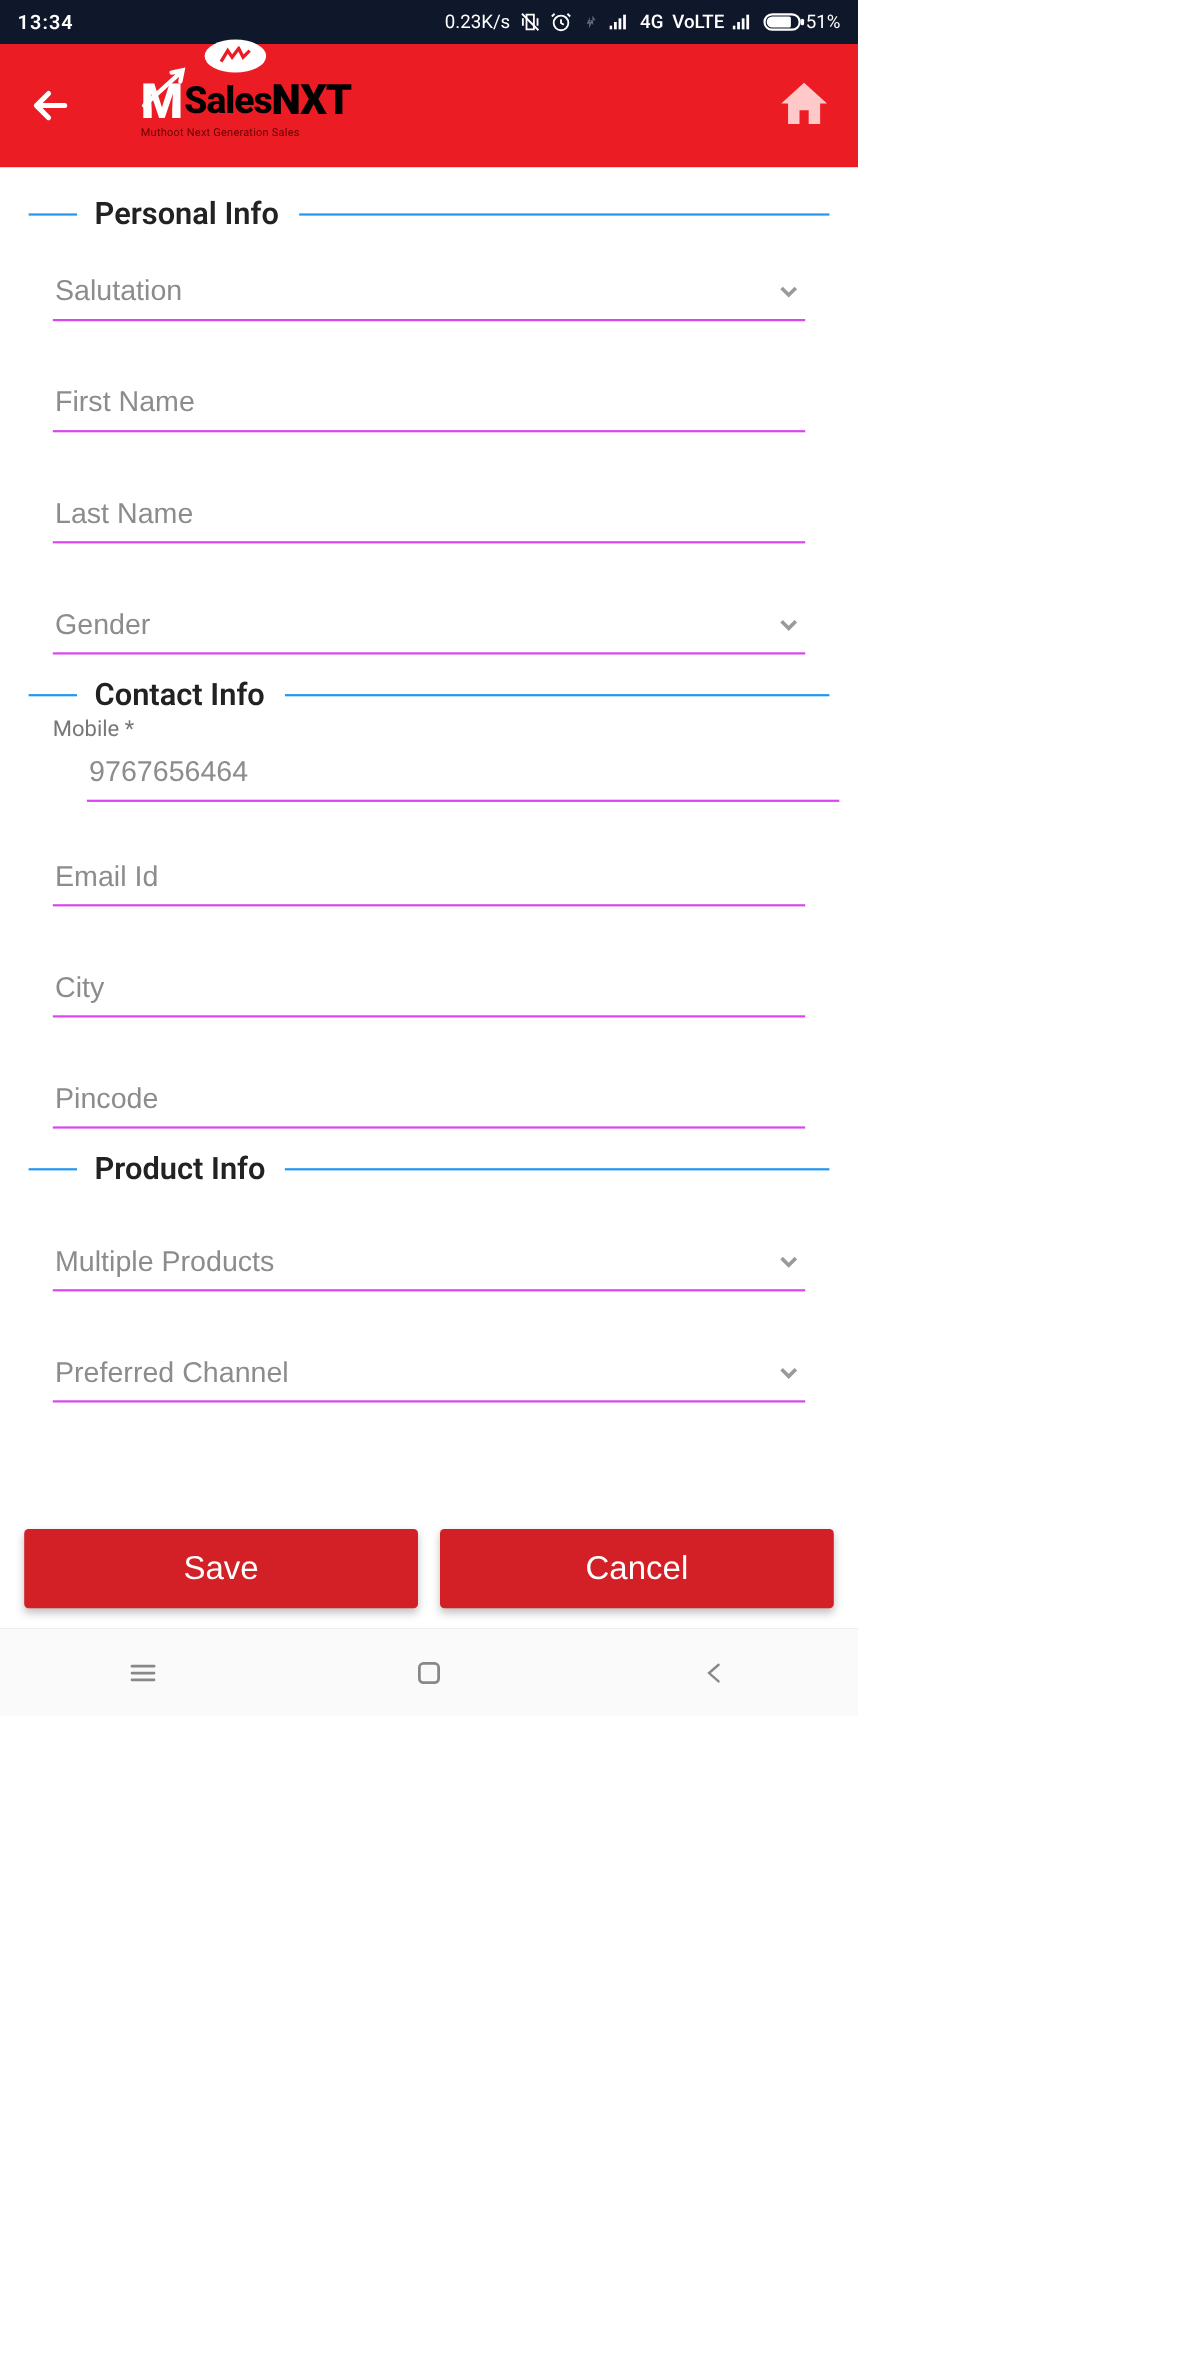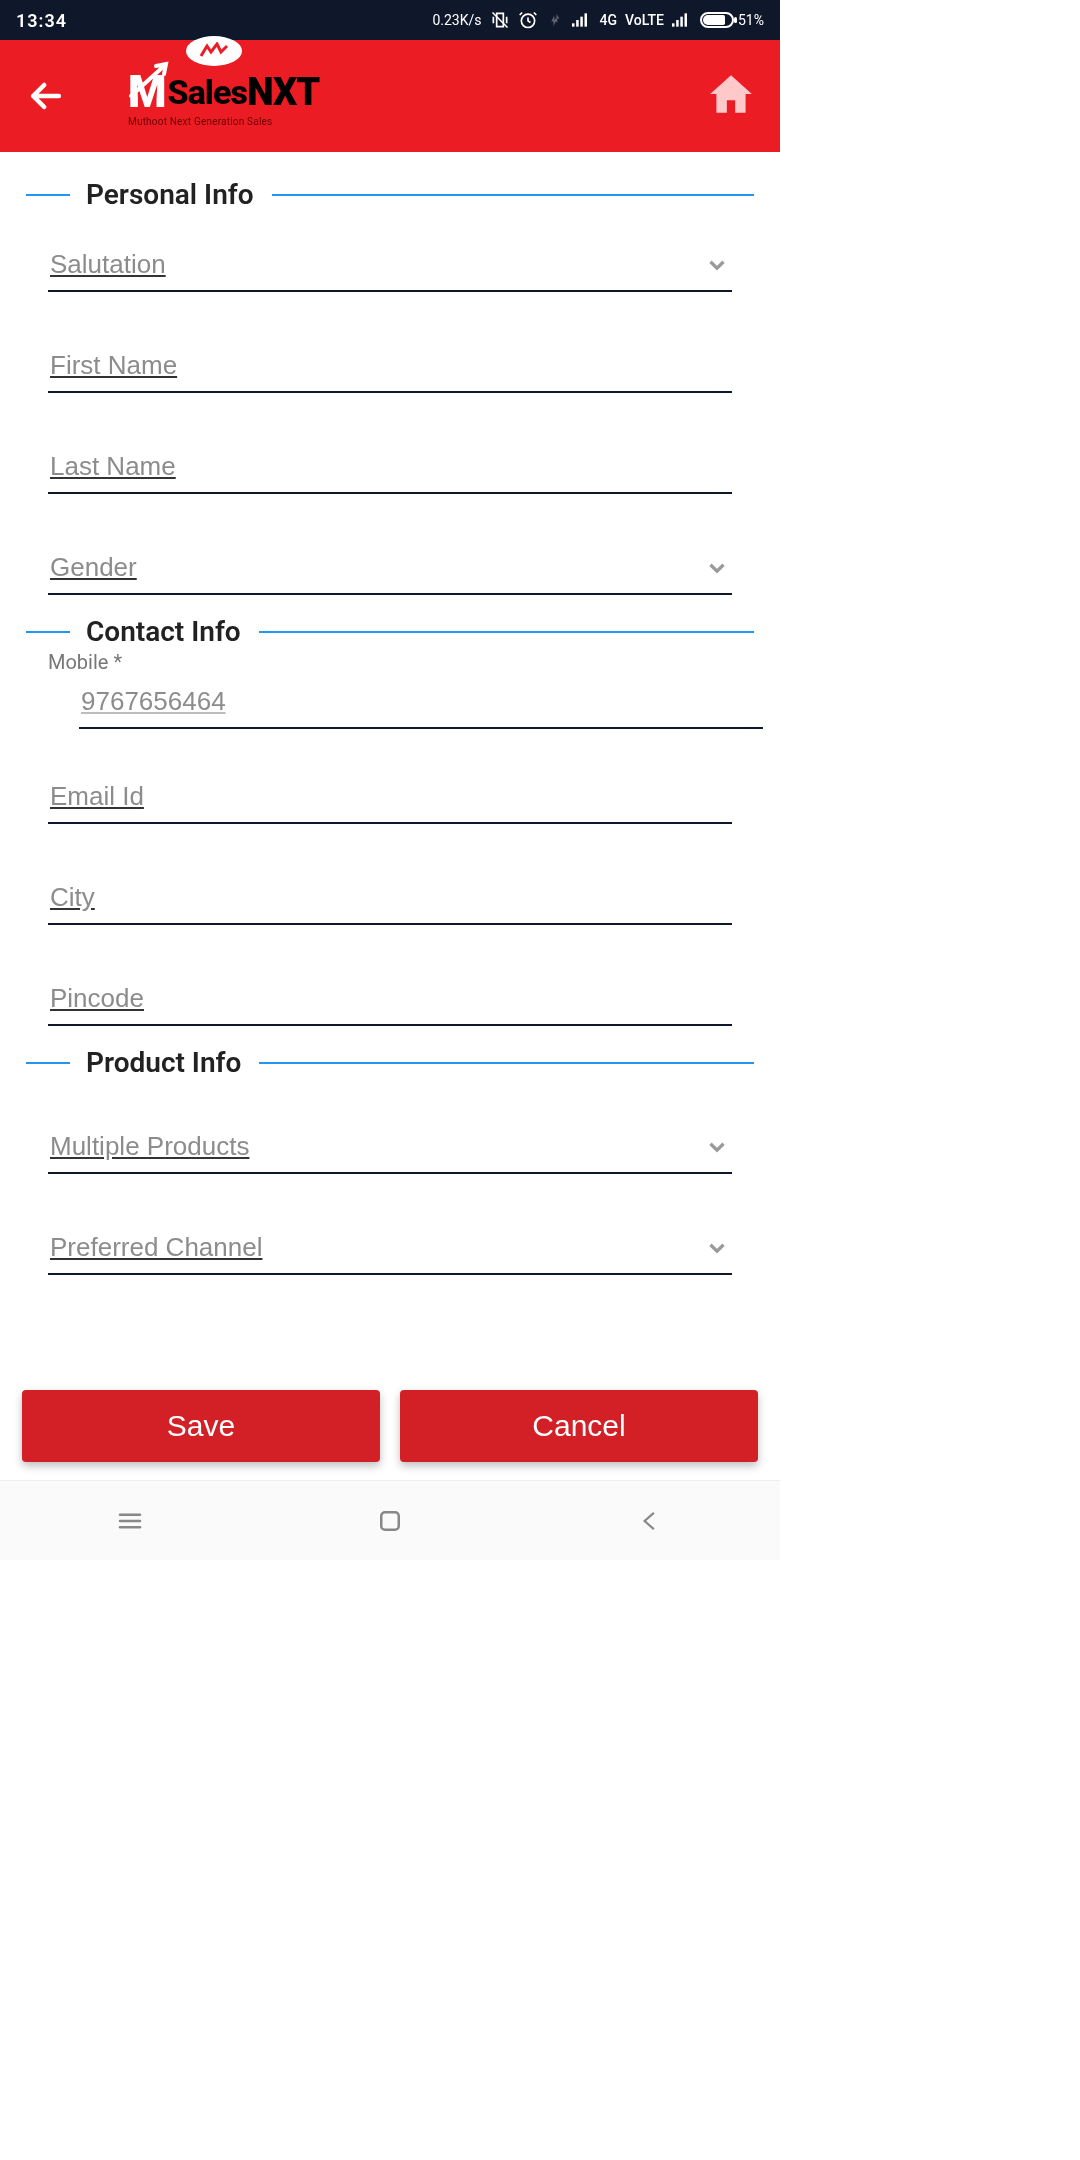--- a/index.html
+++ b/index.html
@@ -2,21 +2,21 @@
 <html><head>
 <meta charset="utf-8">
 <style>
   * { box-sizing: border-box; margin: 0; padding: 0; }
   html, body { width: 780px; height: 1560px; font-family: Roboto, Arial, sans-serif; background: #fff; overflow: hidden; }
   .screen { width: 780px; height: 1560px; display: flex; flex-direction: column; background: #fff; }
 
   
   .status-bar { height: 40px; background: #0f172a; color: #fff; display: flex; align-items: center; padding: 0 16px; font-size: 18px; }
   .status-left { font-weight: 600; letter-spacing: 1px; }
-  .status-right { margin-left: auto; display: flex; align-items: center; gap: 8px; font-size: 14px; }
+  .status-right { margin-left: auto; display: flex; align-items: center; gap: 8px; font-size: 17px; }
   .status-right .sicon { display: inline-flex; align-items: center; }
   .faded { opacity: 0.55; }
   .battery { display: inline-flex; align-items: center; gap: 4px; }
   .battery-shell { width: 34px; height: 16px; border: 2px solid #fff; border-radius: 8px; position: relative; display: inline-block; }
   .battery-shell::after { content: ""; position: absolute; right: -5px; top: 3px; width: 3px; height: 6px; background: #fff; border-radius: 2px; }
   .battery-fill { position: absolute; left: 1px; top: 1px; bottom: 1px; width: 73%; background: #fff; border-radius: 6px 2px 2px 6px; }
 
   
   .app-header { height: 112px; background: #ec1c24; display: flex; align-items: center; padding: 0 24px; }
   .back-btn { width: 44px; height: 44px; color: #fff; }
@@ -36,21 +36,21 @@
   .content::-webkit-scrollbar-thumb { background: #ccc; border-radius: 3px; }
 
   .section-header { display: flex; align-items: center; margin-bottom: 30px; margin-top: 6px; }
   .section-header .dash-left { width: 44px; height: 2px; background: #2196f3; margin-right: 16px; }
   .section-header .title { font-size: 28px; font-weight: 600; color: #222; white-space: nowrap; }
   .section-header .dash-right { flex: 1; height: 2px; background: #2196f3; margin-left: 18px; }
 
   .field { margin: 0 22px 50px 22px; position: relative; }
   .field.with-top-label { margin-bottom: 44px; }
   .top-label { font-size: 20px; color: #777; margin-bottom: 4px; }
-  .input-line { border: none; border-bottom: 2px solid #0f172a; width: 100%; font-size: 26px; color: #333; padding: 8px 30px 10px 2px; background: transparent; outline: none; text-decoration: underline; }
+  .input-line { border: none; border-bottom: 2px solid #d946ef; width: 100%; font-size: 26px; color: #333; padding: 8px 30px 10px 2px; background: transparent; outline: none; }
   .input-line::placeholder { color: #8c8c8c; font-weight: 400; }
   .select-wrap { position: relative; }
   .chevron { position: absolute; right: 2px; top: 50%; transform: translateY(-50%); color: #9a9a9a; pointer-events: none; }
   .chevron svg { width: 26px; height: 26px; }
 
   .section-spacer-neg { margin-top: -20px; }
 
   
   .footer-buttons { padding: 12px 22px 18px 22px; display: flex; gap: 20px; }
   .btn { flex: 1; height: 72px; background: #d32027; color: #fff; font-size: 30px; font-weight: 500; border: none; border-radius: 4px; box-shadow: 0 4px 8px rgba(0,0,0,0.25); cursor: pointer; }

